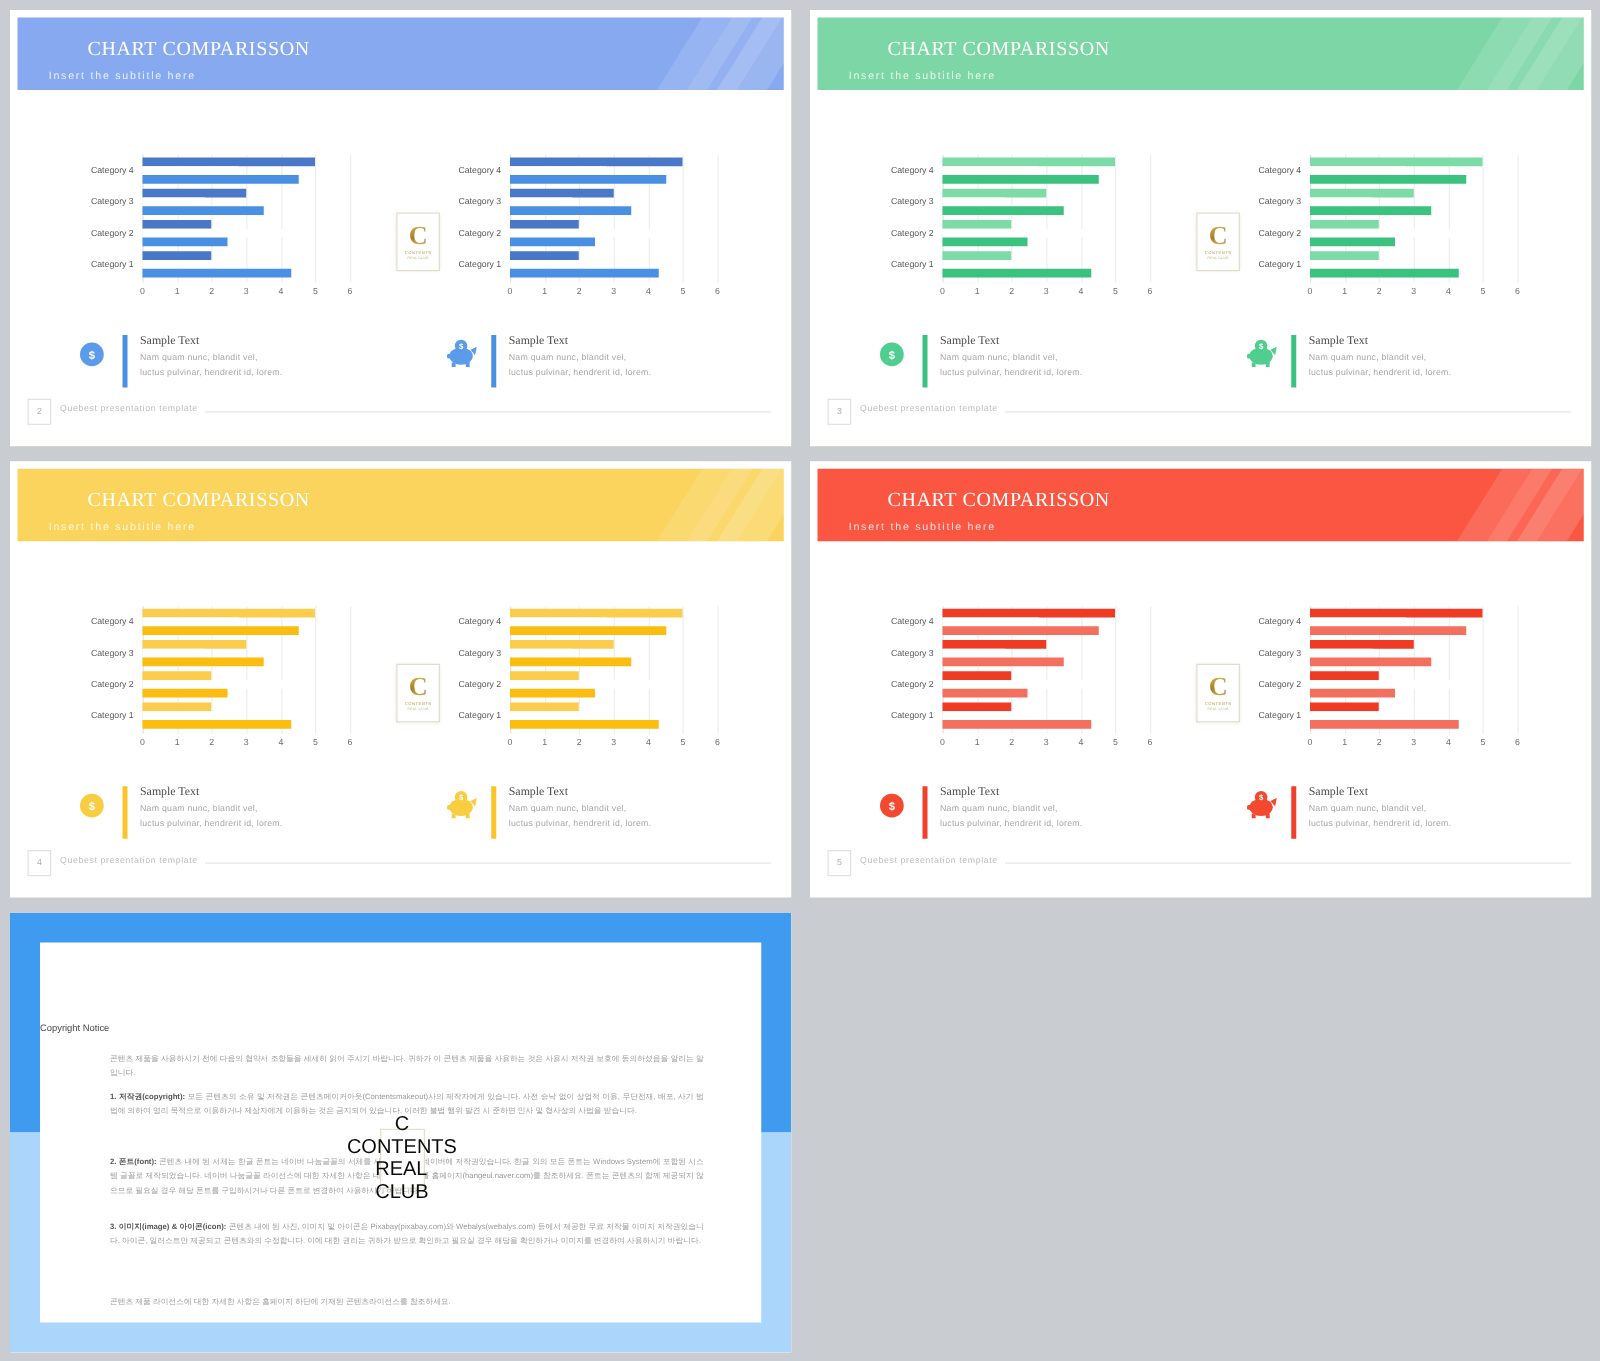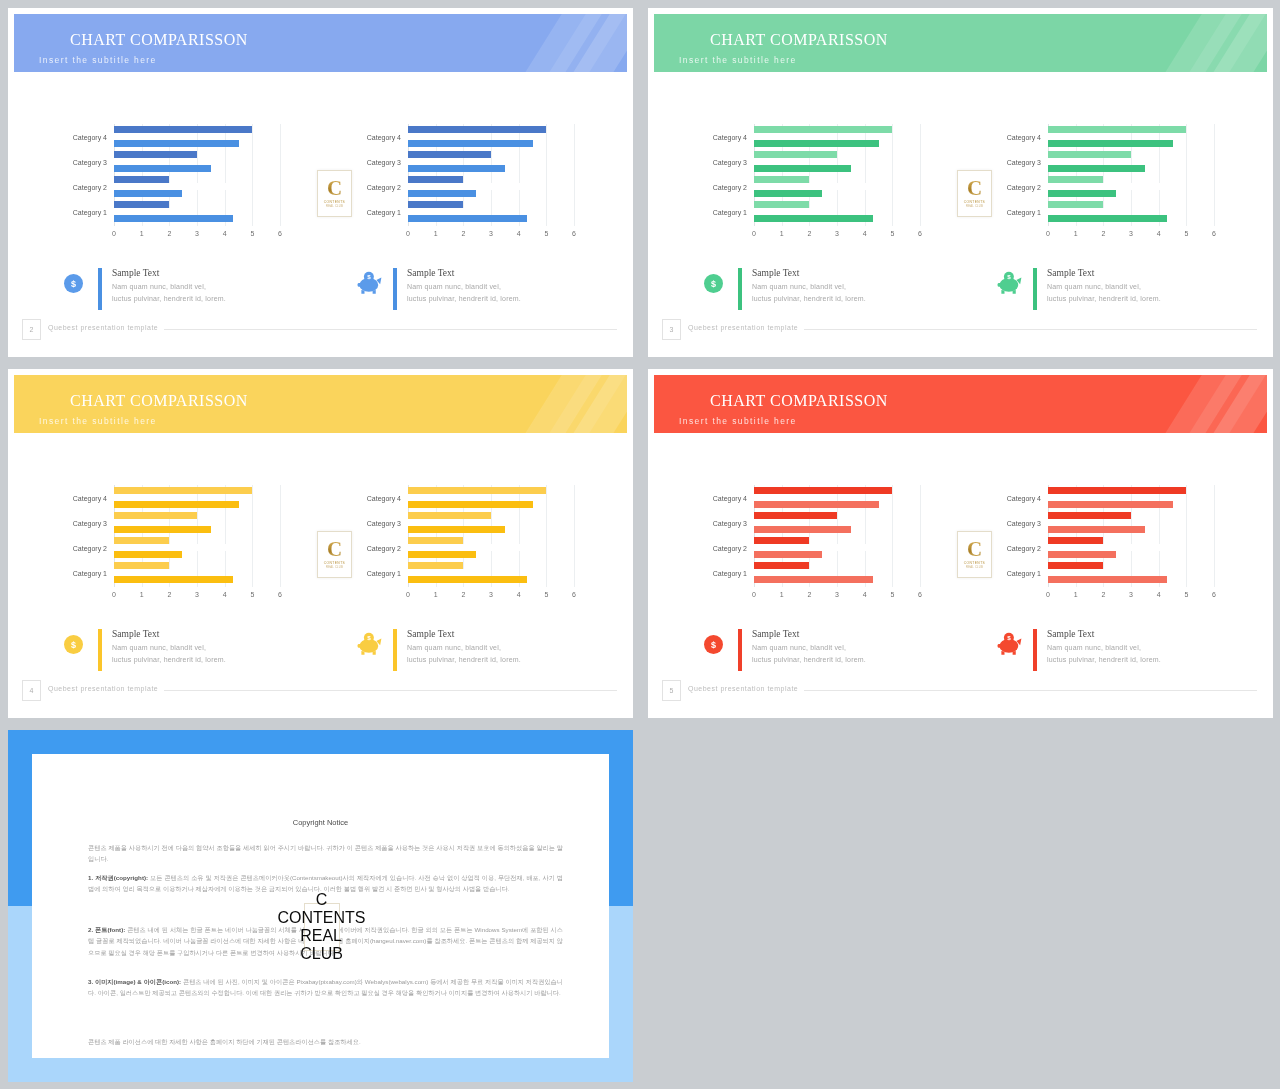--- a/index.html
+++ b/index.html
@@ -102,21 +102,21 @@
   }
   .foot .ftxt{position:absolute;left:34px;top:7px;font-size:7px;color:#bdbdbd;letter-spacing:.5px;white-space:nowrap;}
   .foot .frule{position:absolute;left:150px;right:10px;top:12px;height:1px;background:#e6e6e6;}
 
   
   .cwrap{position:absolute;inset:0;}
   .cborder-top{position:absolute;left:0;top:0;right:0;height:176px;background:#3f9bf0;}
   .cborder-bot{position:absolute;left:0;top:176px;right:0;bottom:0;background:#aad6fb;}
   .cpage{position:absolute;left:24px;top:24px;right:24px;bottom:24px;background:#fff;}
   .ch1{position:absolute;left:0;right:0;top:46px;text-align:center;font-size:11.5px;font-weight:700;color:#2b2b2b;}
-  .ch2{position:absolute;left:0;right:0;top:64px;text-align:center;font-size:7.5px;color:#4a4a4a;}
+  .ch2{position:absolute;left:0;right:0;top:64px;text-align:left;font-size:7.5px;color:#4a4a4a;}
   .cpara{position:absolute;left:56px;right:46px;font-size:6.2px;line-height:1.85;color:#9a9a9a;text-align:justify;}
   .cpara b{color:#555;}
   .cp1{top:88px;}
   .cp2{top:118px;}
   .cp3{top:170px;}
   .cp4{top:222px;}
   .clogo{
     position:absolute;left:50%;margin-left:-17px;top:149px;width:34px;height:46px;
     background:#fff;border:1px solid #e4ddca;
     display:flex;flex-direction:column;align-items:center;justify-content:center;

